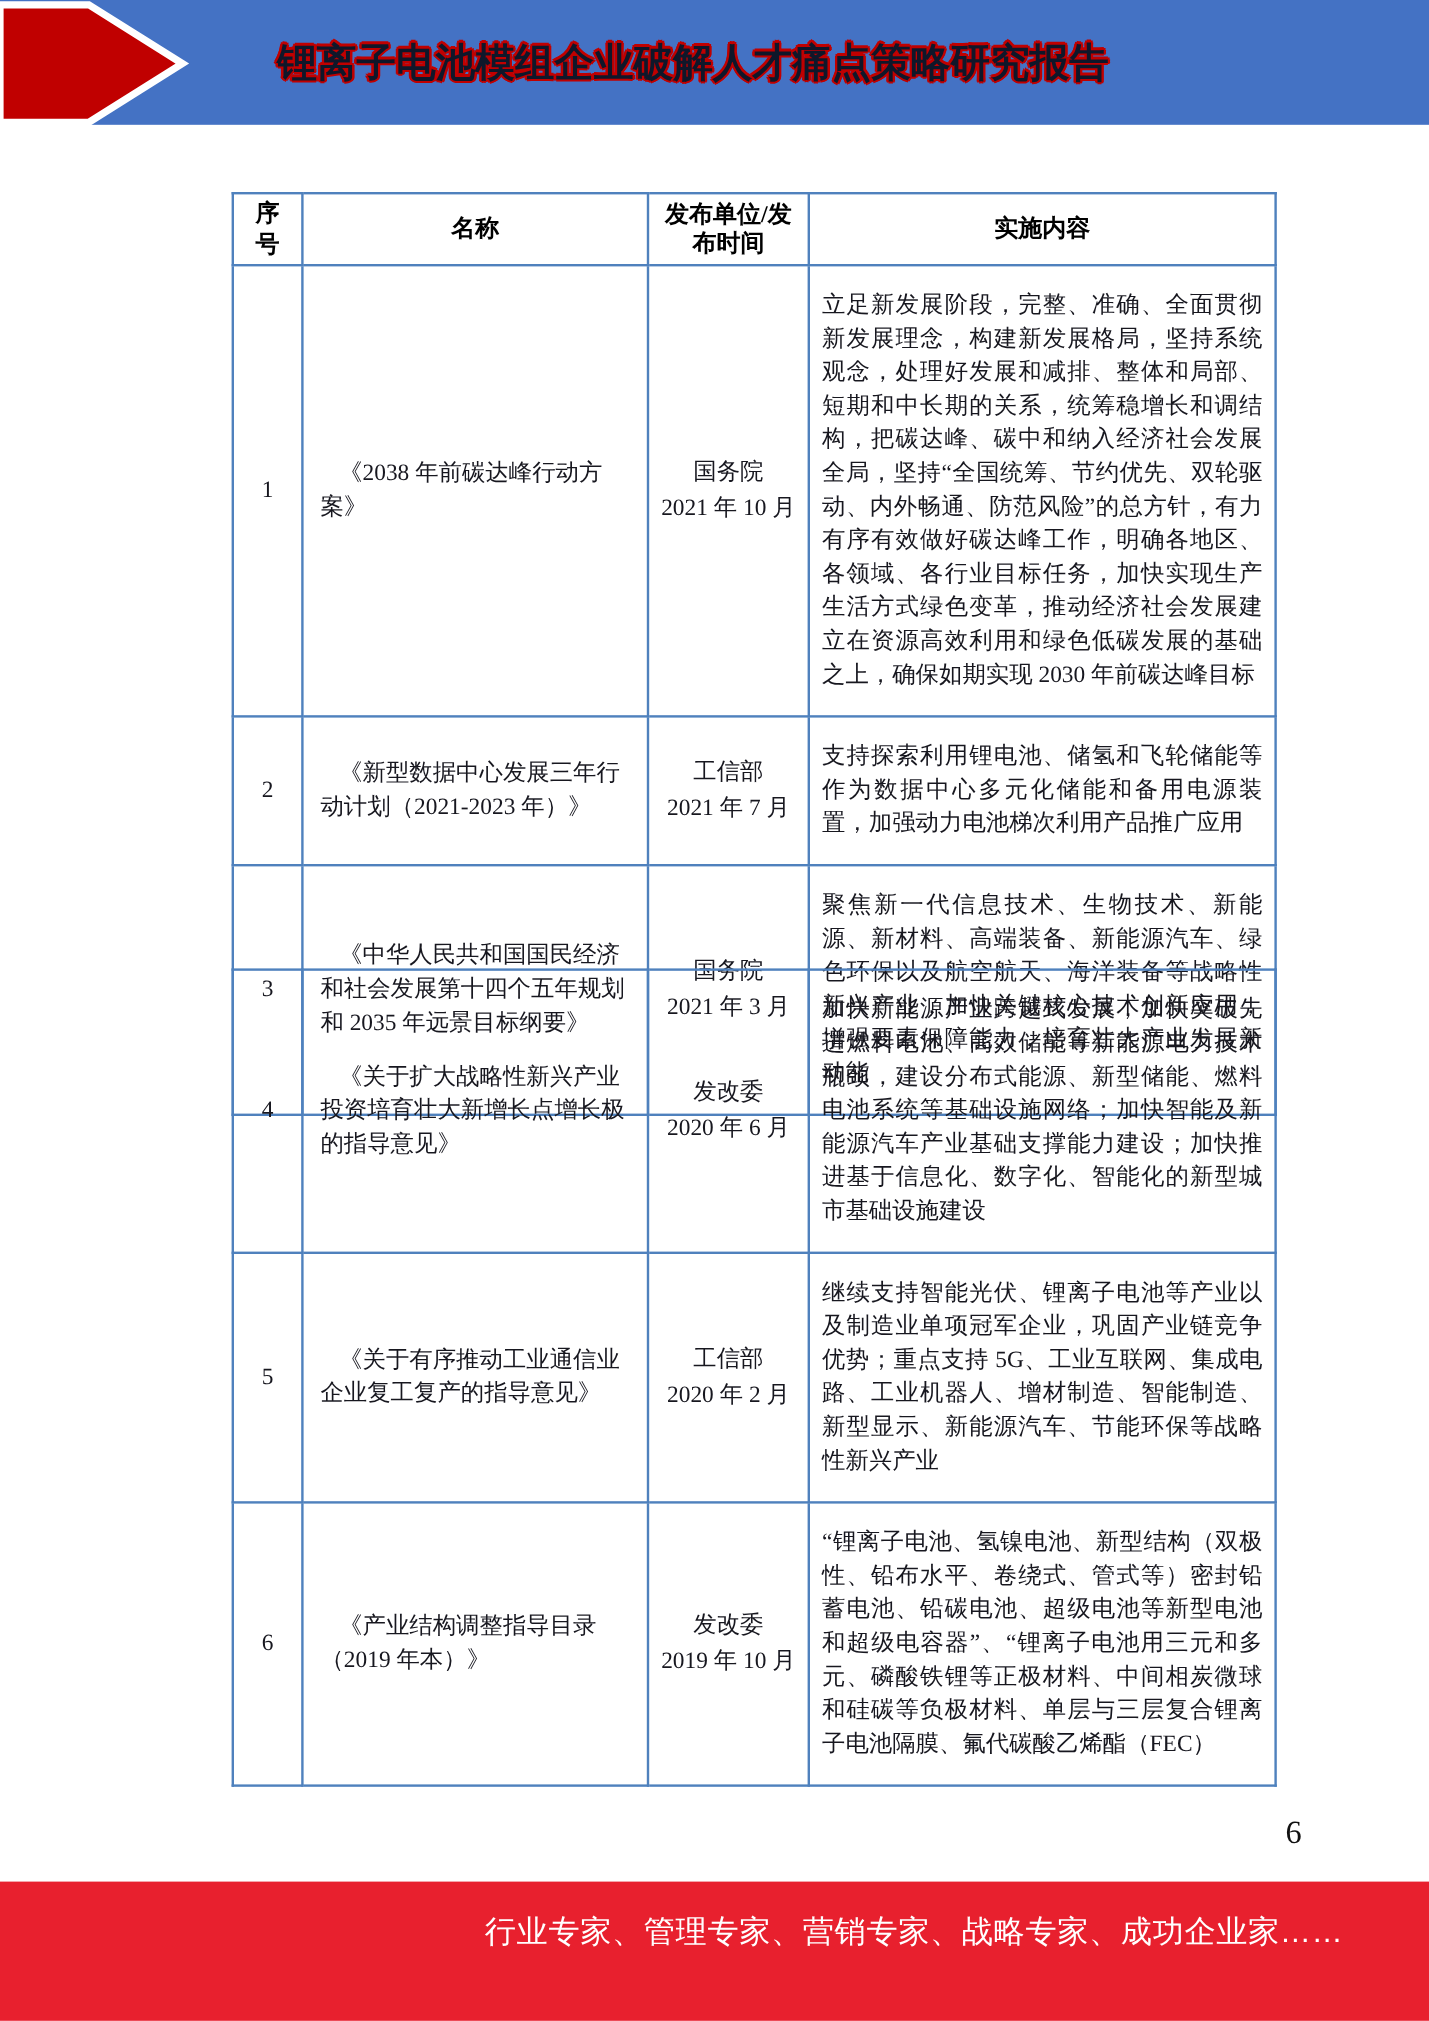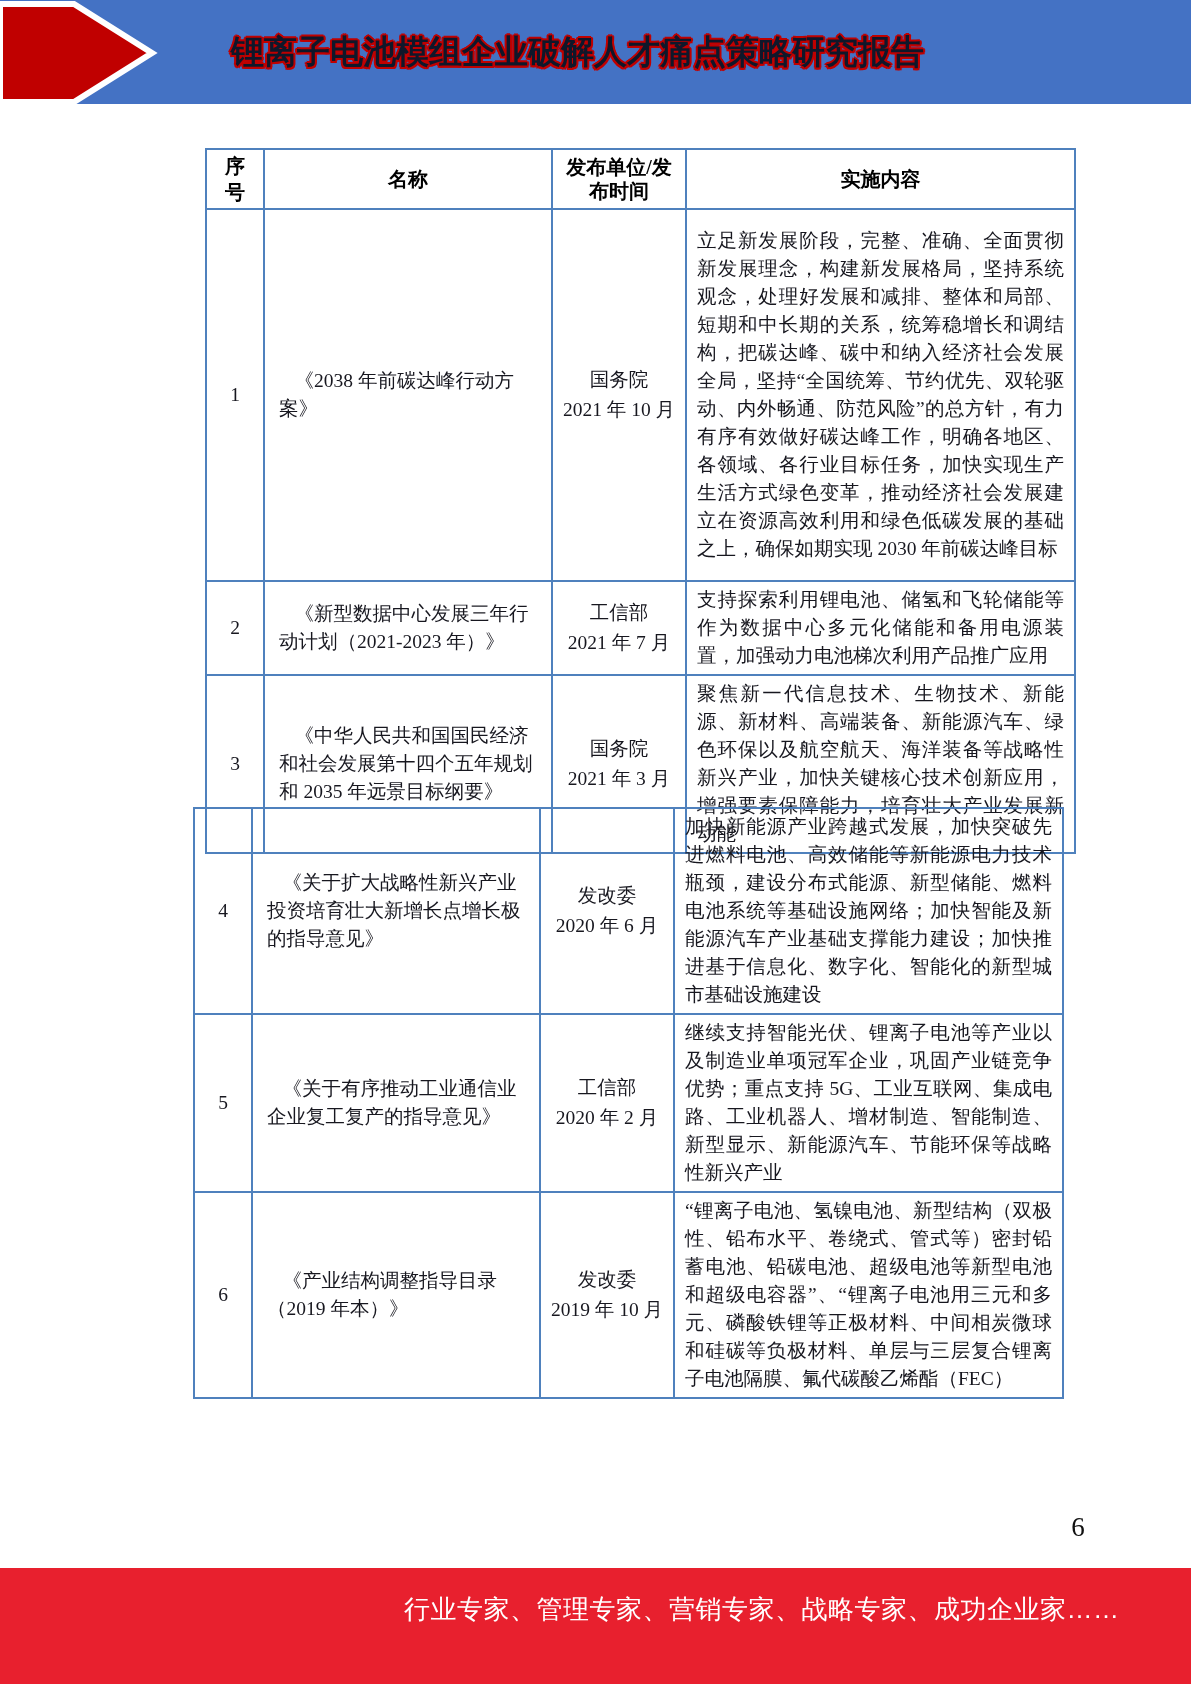--- a/index.html
+++ b/index.html
@@ -35,21 +35,21 @@
       1.5px -1.5px 0 var(--arrow-red), -1.5px 1.5px 0 var(--arrow-red);
     white-space:nowrap;
   }
 
   
   .policy-table{
     position:absolute;left:193px;width:869px;
     border-collapse:collapse;table-layout:fixed;
     font-size:19.5px;line-height:28px;
   }
-  #table-1{top:148px;margin-left:12px;}
+  #table-1{top:160px;}
   #table-2{top:807px;}
   .policy-table th,.policy-table td{
     border:2px solid var(--border-blue);
     vertical-align:middle;
   }
   .policy-table th{
     font-size:20px;font-weight:bold;text-align:center;
     padding:3px 6px;line-height:24px;color:#000;
   }
   .vstack{display:inline-block;width:1.05em;line-height:1.3;}
@@ -57,21 +57,21 @@
   #table-1 tbody tr:nth-child(1){height:372px;}
   #table-1 tbody tr:nth-child(2){height:90px;}
   #table-1 tbody tr:nth-child(3){height:119px;}
   #table-2 tbody tr:nth-child(1){height:198px;}
   #table-2 tbody tr:nth-child(2){height:165px;}
   #table-2 tbody tr:nth-child(3){height:186px;}
   .c-no{text-align:center;}
   .c-name{padding:4px 14px;text-align:left;text-indent:0.8em;}
   .c-unit{text-align:center;padding:0 4px;line-height:30px;}
   .c-content{
-    padding:4px 10px;text-align:justify;
+    padding:19px 10px;text-align:justify;
     text-justify:inter-ideograph;
     border-radius:16px;
   }
 
   
   .page-number{
     position:absolute;left:1058px;top:1512px;width:40px;
     font-size:27px;text-align:center;color:#111;
   }
 

